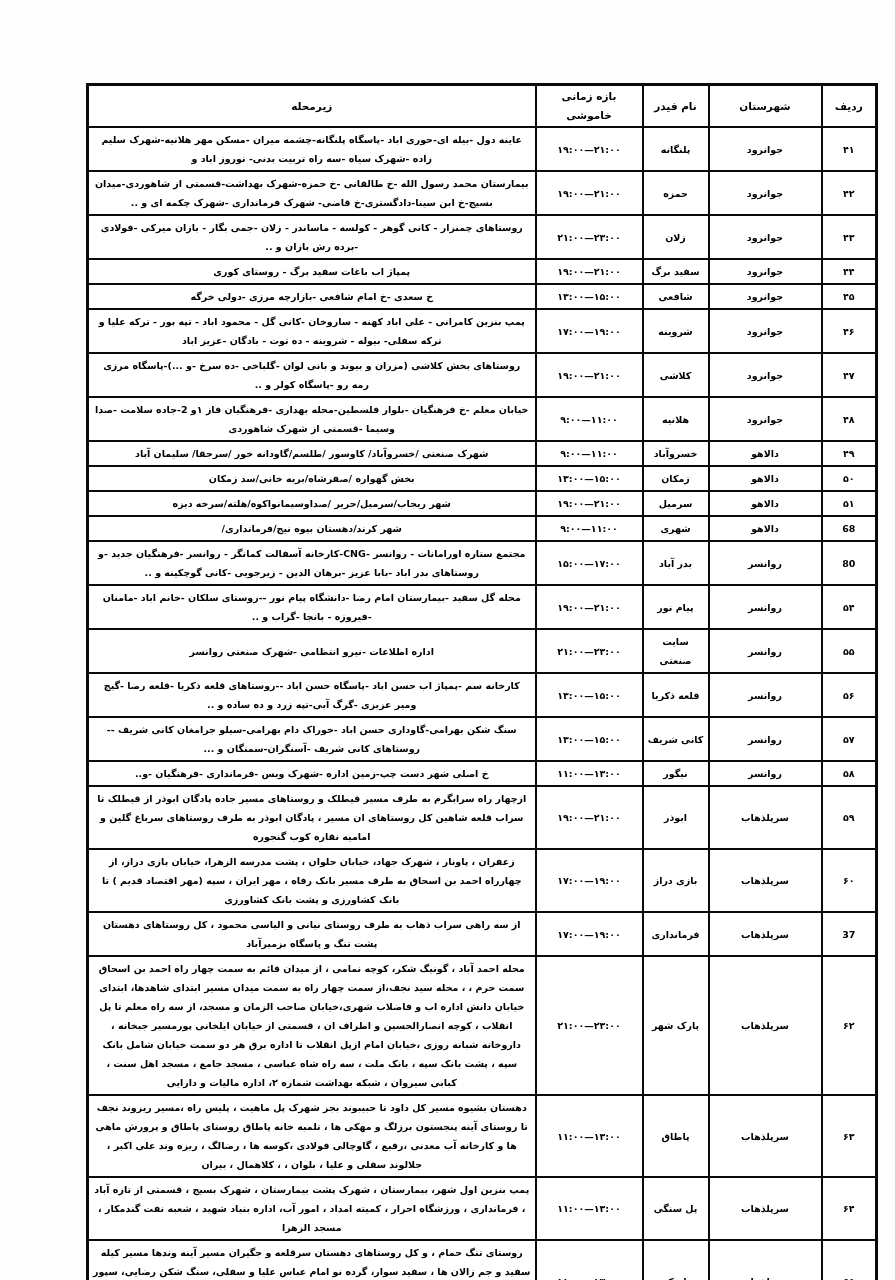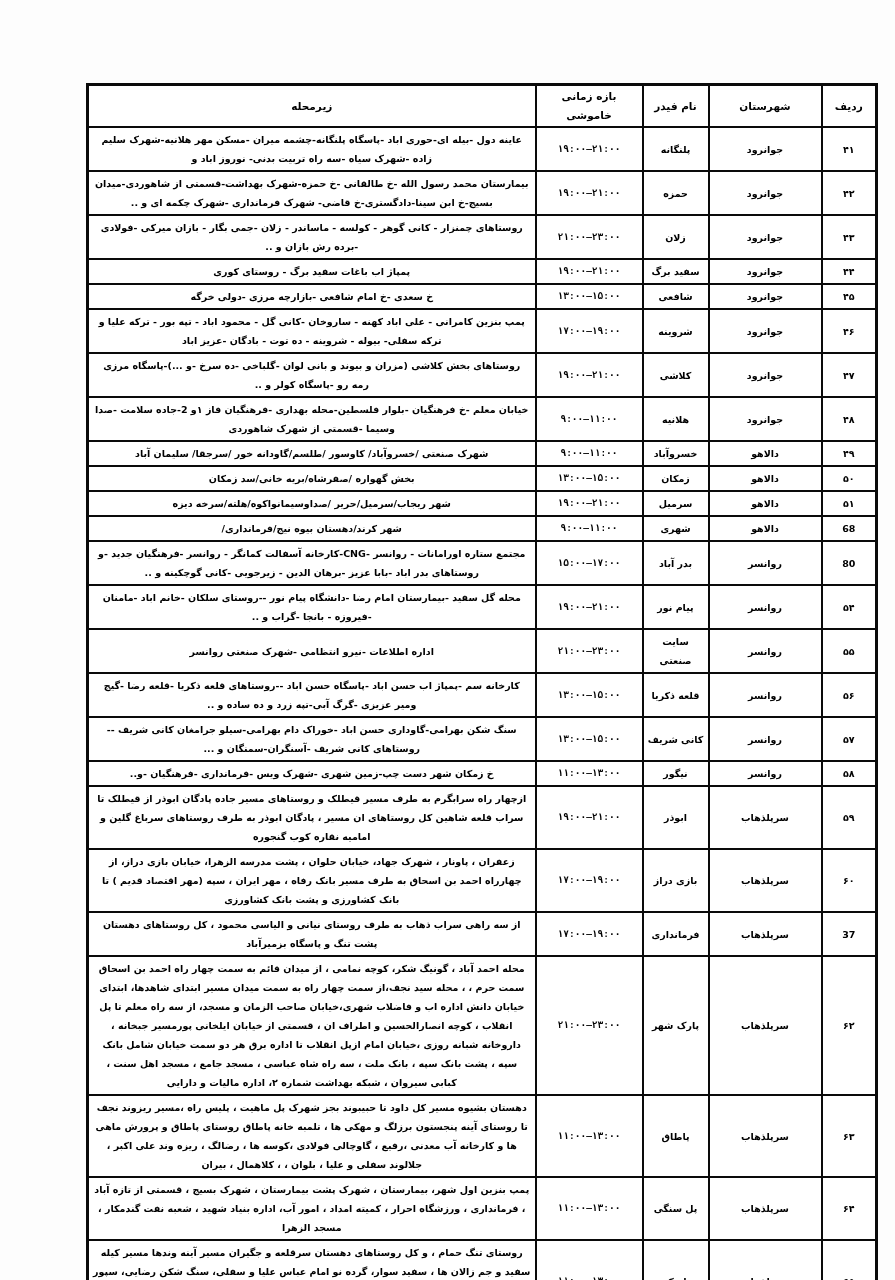--- a/index.html
+++ b/index.html
@@ -41,21 +41,20 @@
   table.outage th {
     font-size: 10.5px;
     height: 20px;
     padding: 1px 4px;
   }
   td.time-cell {
     direction: ltr;
     unicode-bidi: embed;
     white-space: nowrap;
     font-size: 10px;
-    font-family: Liberation Mono, monospace;
   }
   td.no-cell, td.county-cell, td.feeder-cell {
     font-size: 10px;
   }
 </style>
 </head>
 <body>
 
 <div class="sheet">
   <table class="outage">
@@ -193,21 +192,21 @@
     <td class="county-cell">روانسر</td>
     <td class="feeder-cell">کانی شریف</td>
     <td class="time-cell">۱۳:۰۰—۱۵:۰۰</td>
     <td class="subarea-cell">سنگ شکن بهرامی-گاوداری حسن اباد -خوراک دام بهرامی-سیلو جرامغان کانی شریف --روستاهای کانی شریف -آسنگران-سمنگان و ...</td>
   </tr>
         <tr>
     <td class="no-cell">۵۸</td>
     <td class="county-cell">روانسر</td>
     <td class="feeder-cell">نیگور</td>
     <td class="time-cell">۱۱:۰۰—۱۳:۰۰</td>
-    <td class="subarea-cell">خ زمکان شهر دست چپ-زمین شهری -شهرک ویس -فرمانداری -فرهنگیان -و..</td>
+    <td class="subarea-cell">خ اصلی شهر دست چپ-زمین اداره -شهرک ویس -فرمانداری -فرهنگیان -و..</td>
   </tr>
         <tr>
     <td class="no-cell">۵۹</td>
     <td class="county-cell">سرپلذهاب</td>
     <td class="feeder-cell">ابوذر</td>
     <td class="time-cell">۱۹:۰۰—۲۱:۰۰</td>
     <td class="subarea-cell">ازچهار راه سرابگرم به طرف مسیر قیطلک و روستاهای مسیر جاده پادگان ابوذر از قیطلک تا سراب قلعه شاهین کل روستاهای ان مسیر ، پادگان ابوذر به طرف روستاهای سرباغ گلین و امامیه نقاره کوب گنجوره</td>
   </tr>
         <tr>
     <td class="no-cell">۶۰</td>

